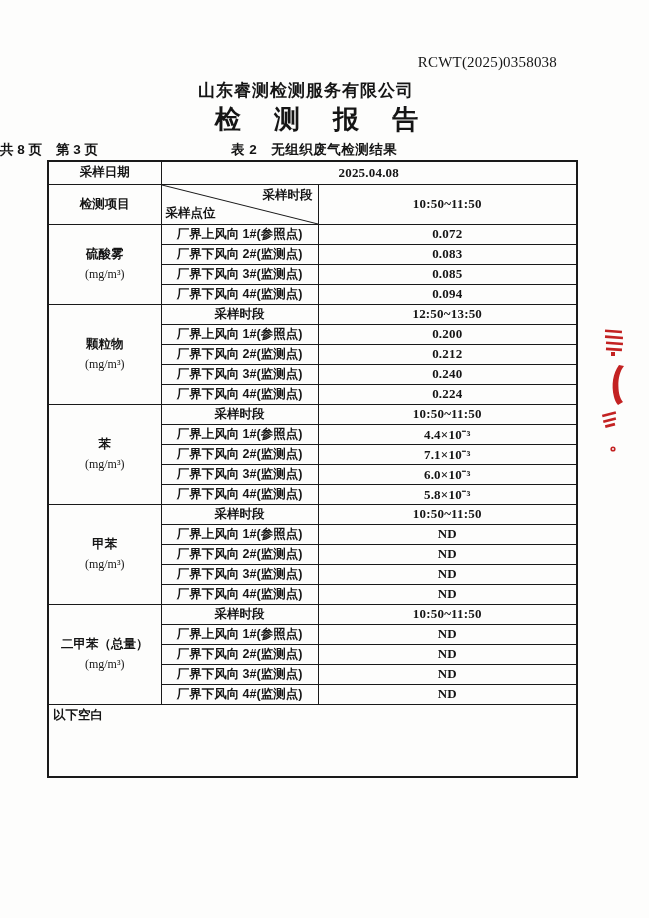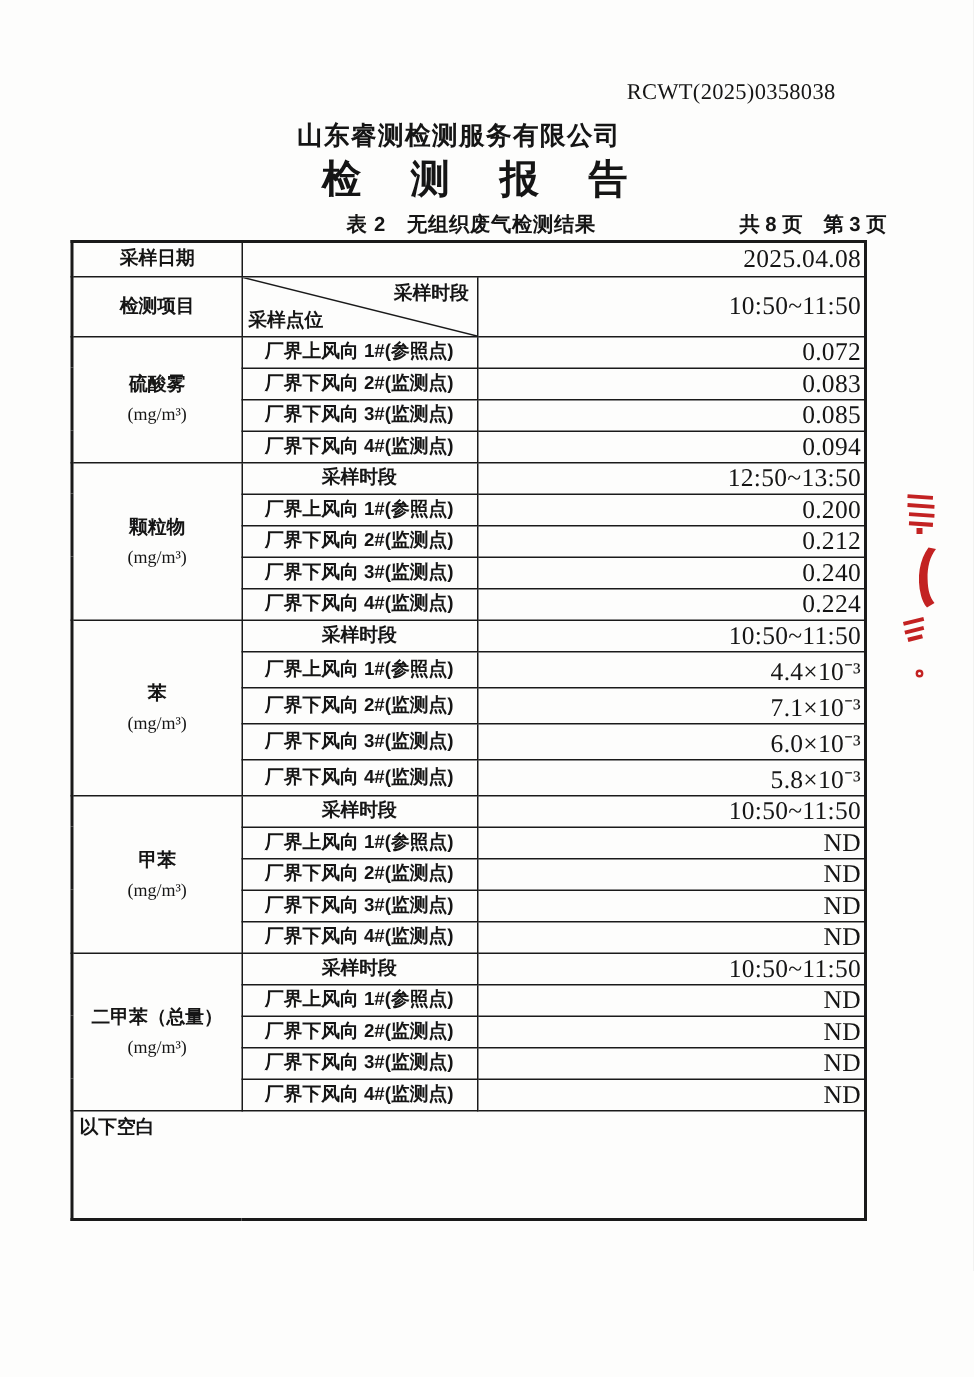--- a/index.html
+++ b/index.html
@@ -20,35 +20,35 @@
   .title {
     position:absolute; top:102px; left:0; width:620px; text-align:center;
     font-size:26px; font-weight:700; letter-spacing:13px;padding-left:26px;
   }
   .caption-row { position:absolute; top:141px; left:0; width:649px; height:17px; }
   .caption {
     position:absolute; left:231px; top:0;
     font-size:13.5px; font-weight:700; letter-spacing:.5px;
   }
   .pageinfo {
-    position:absolute; left:0; top:0; width:553px; text-align:right;
-    font-size:13.5px; font-weight:700;margin-left:38px;
+    position:absolute; left:0; top:0; width:553px; text-align:left;
+    font-size:13.5px; font-weight:700;
   }
   .pageinfo .sep { display:inline-block; width:14px; }
   table.results {
     position:absolute; top:160px; left:47px; width:529px;
     border-collapse:collapse; table-layout:fixed;
     border:2px solid #1a1a1a;
   }
   td {
     border:1px solid #1a1a1a; text-align:center; vertical-align:middle;
     font-size:12.5px; font-weight:600; padding:0 2px; height:20px;
     overflow:hidden;
   }
-  .num { font-family:"Liberation Serif", serif; font-weight:400; font-size:17px; letter-spacing:.2px;text-align:right; }
+  .num { font-family:"Liberation Serif", serif; font-weight:700; font-size:13px; letter-spacing:.2px; }
   tr.r-date td { height:23px; }
   tr.r-head td { height:39px; }
   .item-cell .unit { font-family:"Liberation Serif", serif; font-weight:500; font-size:12px; margin-top:4px; }
   .diag-cell { position:relative; padding:0; }
   .diag-wrap { position:relative; width:100%; height:39px; }
   .diag-line { position:absolute; left:0; top:0; width:100%; height:100%; }
   .diag-tr { position:absolute; top:2px; right:5px; font-size:12.5px; font-weight:600; }
   .diag-bl { position:absolute; bottom:2px; left:4px; font-size:12.5px; font-weight:600;margin-top:24px; }
   tr.r-blank td { height:73px; text-align:left; vertical-align:top; padding:2px 4px; font-size:12.5px; }
   .seal {

